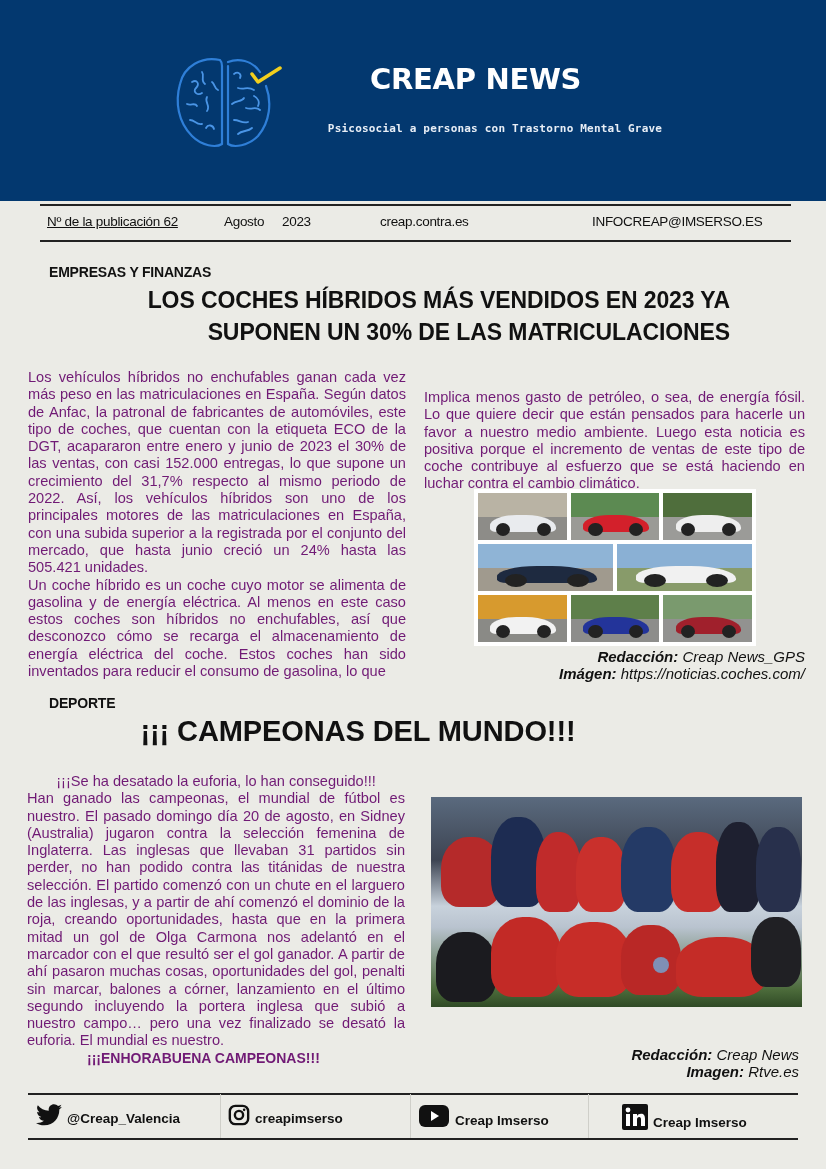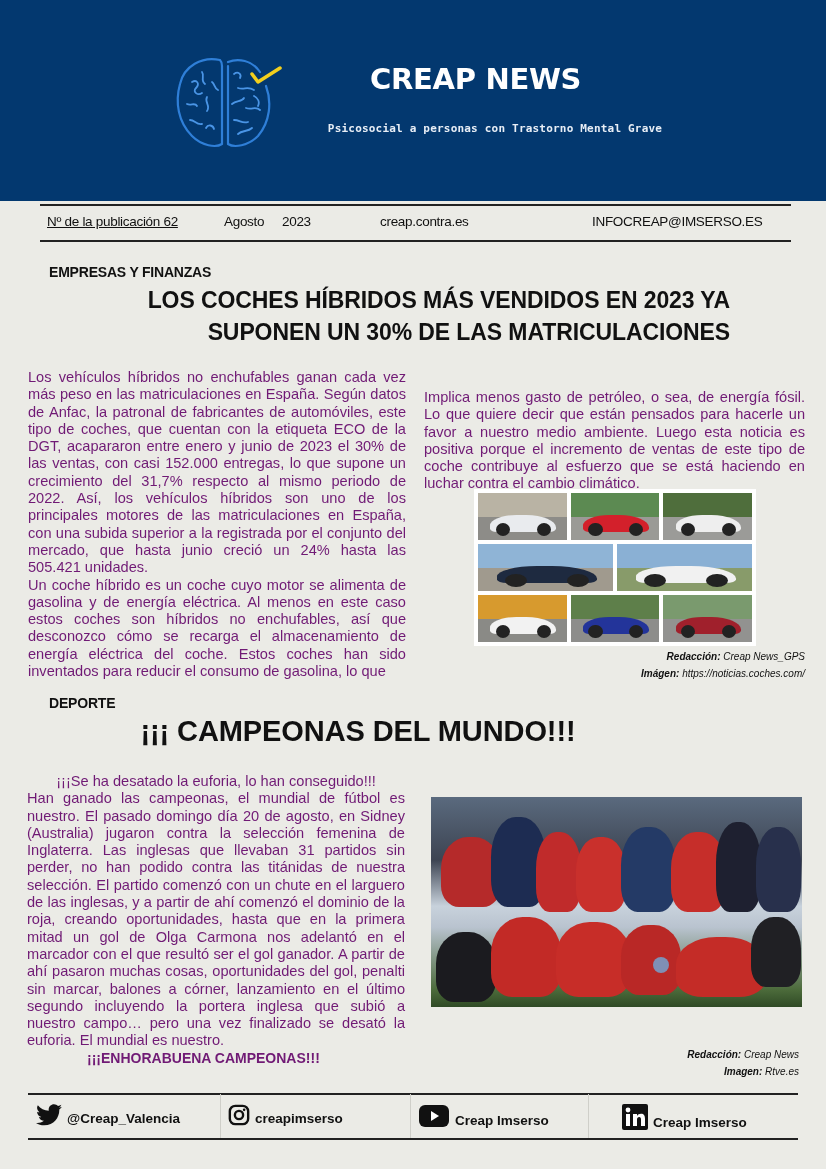--- a/index.html
+++ b/index.html
@@ -37,21 +37,21 @@
   .headline {
     position: absolute; font-weight: bold; font-size: 23px; text-align: right; letter-spacing: -0.1px;
     line-height: 32px;
   }
   .col {
     position: absolute; font-size: 14.6px; line-height: 17.3px; text-align: justify;
     color: #701a75;
   }
   .col p { margin: 0; }
   .credits {
-    position: absolute; text-align: right; font-size: 10px; line-height: 17px; font-style: italic;
+    position: absolute; text-align: right; font-size: 15px; line-height: 17px; font-style: italic;
   }
   .credits b { font-weight: bold; }
   .photo-grid {
     position: absolute; left: 474px; top: 489px; width: 282px; height: 157px;
     background: #fff; padding: 4px;
     display: grid; grid-template-rows: repeat(3, 1fr); gap: 4px;
   }
   .photo-row { display: grid; gap: 4px; }
   .photo-row.r3 { grid-template-columns: 1fr 1fr 1fr; }
   .photo-row.r2 { grid-template-columns: 1fr 1fr; }

